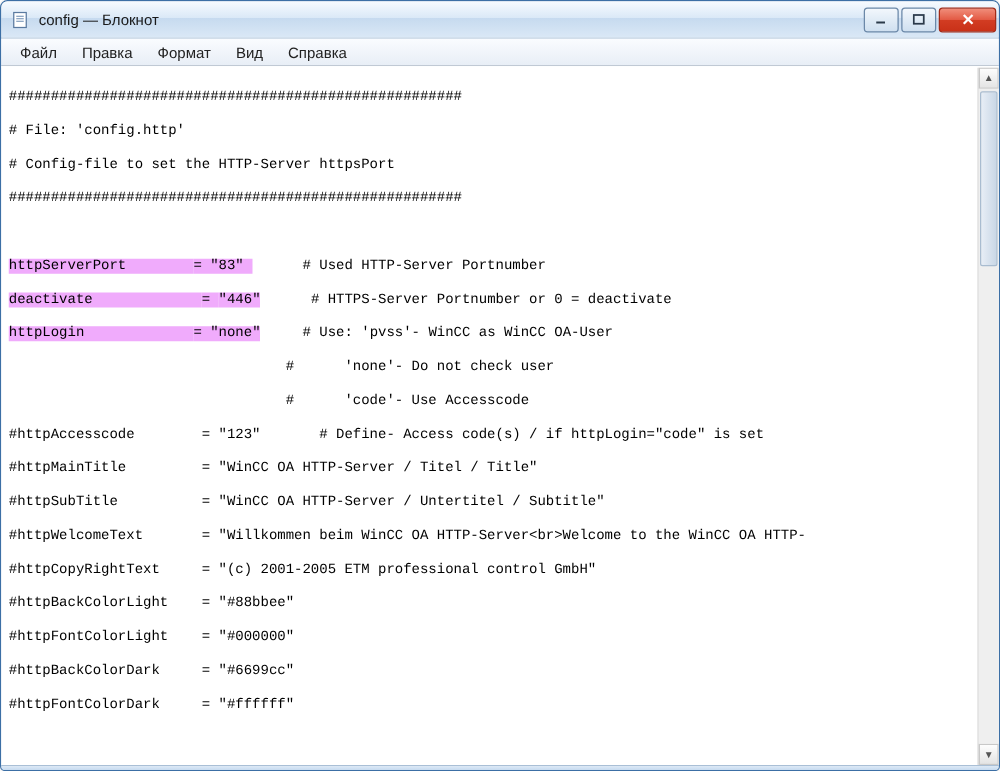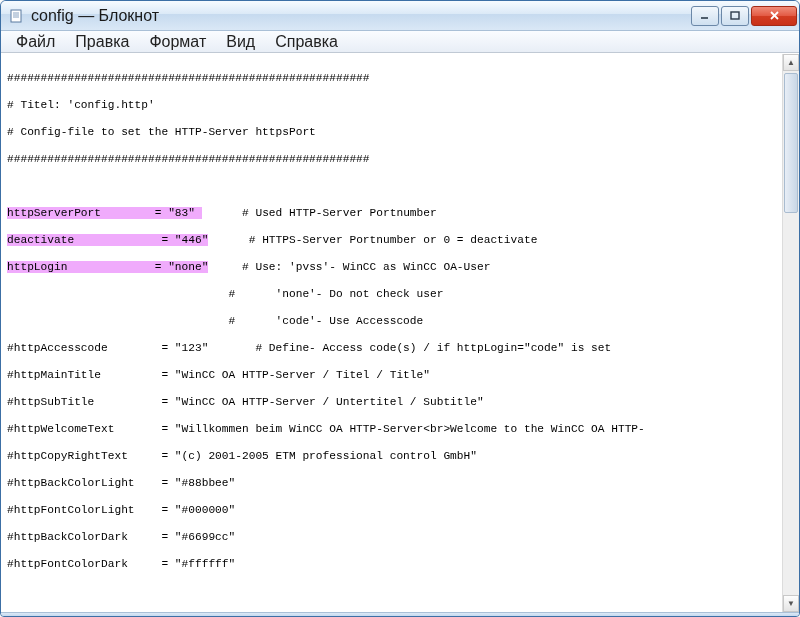--- a/index.html
+++ b/index.html
@@ -30,21 +30,21 @@
     padding: 0 2px 0 8px;
     border-radius: 5px 5px 0 0;
   }
   .titlebar-icon {
     width: 16px; height: 16px;
     margin-right: 6px;
     display: inline-flex;
     align-items: center; justify-content: center;
   }
   .titlebar-title {
-    font-size: 16px;
+    font-size: 12px;
     color: #1a1a1a;
     flex: 1;
   }
   .win-btns { display: flex; gap: 2px; }
   .win-btn {
     width: 28px; height: 20px;
     border: 1px solid #6b88a8;
     border-radius: 3px;
     background: linear-gradient(to bottom,#f2f7fc,#cfe0f0);
     display: flex; align-items: center; justify-content: center;
@@ -60,21 +60,21 @@
     color: #fff;
   }
   .menubar {
     height: 22px;
     background: linear-gradient(to bottom,#fafcff,#e8eef6);
     border-bottom: 1px solid #c0c9d4;
     display: flex;
     align-items: center;
     padding: 0 6px;
     gap: 2px;
-    font-size: 16px;
+    font-size: 12px;
     color: #222;
   }
   .menu-item {
     padding: 2px 9px;
     border-radius: 2px;
   }
   .content-wrap {
     flex: 1;
     display: flex;
     background: #fff;
@@ -165,21 +165,21 @@
     <span class="menu-item">Файл</span>
     <span class="menu-item">Правка</span>
     <span class="menu-item">Формат</span>
     <span class="menu-item">Вид</span>
     <span class="menu-item">Справка</span>
   </div>
 
   <div class="content-wrap">
     <div class="editor">
 <span class="line">######################################################</span>
-<span class="line"># Titel: 'config.http'</span>
+<span class="line"># File: 'config.http'</span>
 <span class="line"># Config-file to set the HTTP-Server httpsPort</span>
 <span class="line">######################################################</span>
 <span class="line"> </span>
 <span class="line"><span class="hl">httpServerPort        </span><span class="hl">= </span><span class="hl">"83" </span><span>      # Used HTTP-Server Portnumber</span></span>
 <span class="line"><span class="hl">deactivate             </span><span class="hl">= </span><span class="hl">"446"</span><span>      # HTTPS-Server Portnumber or 0 = deactivate</span></span>
 <span class="line"><span class="hl">httpLogin             </span><span class="hl">= </span><span class="hl">"none"</span><span>     # Use: 'pvss'- WinCC as WinCC OA-User</span></span>
 <span class="line">                                 #      'none'- Do not check user</span>
 <span class="line">                                 #      'code'- Use Accesscode</span>
 <span class="line">#httpAccesscode        = "123"       # Define- Access code(s) / if httpLogin="code" is set</span>
 <span class="line">#httpMainTitle         = "WinCC OA HTTP-Server / Titel / Title"</span>

